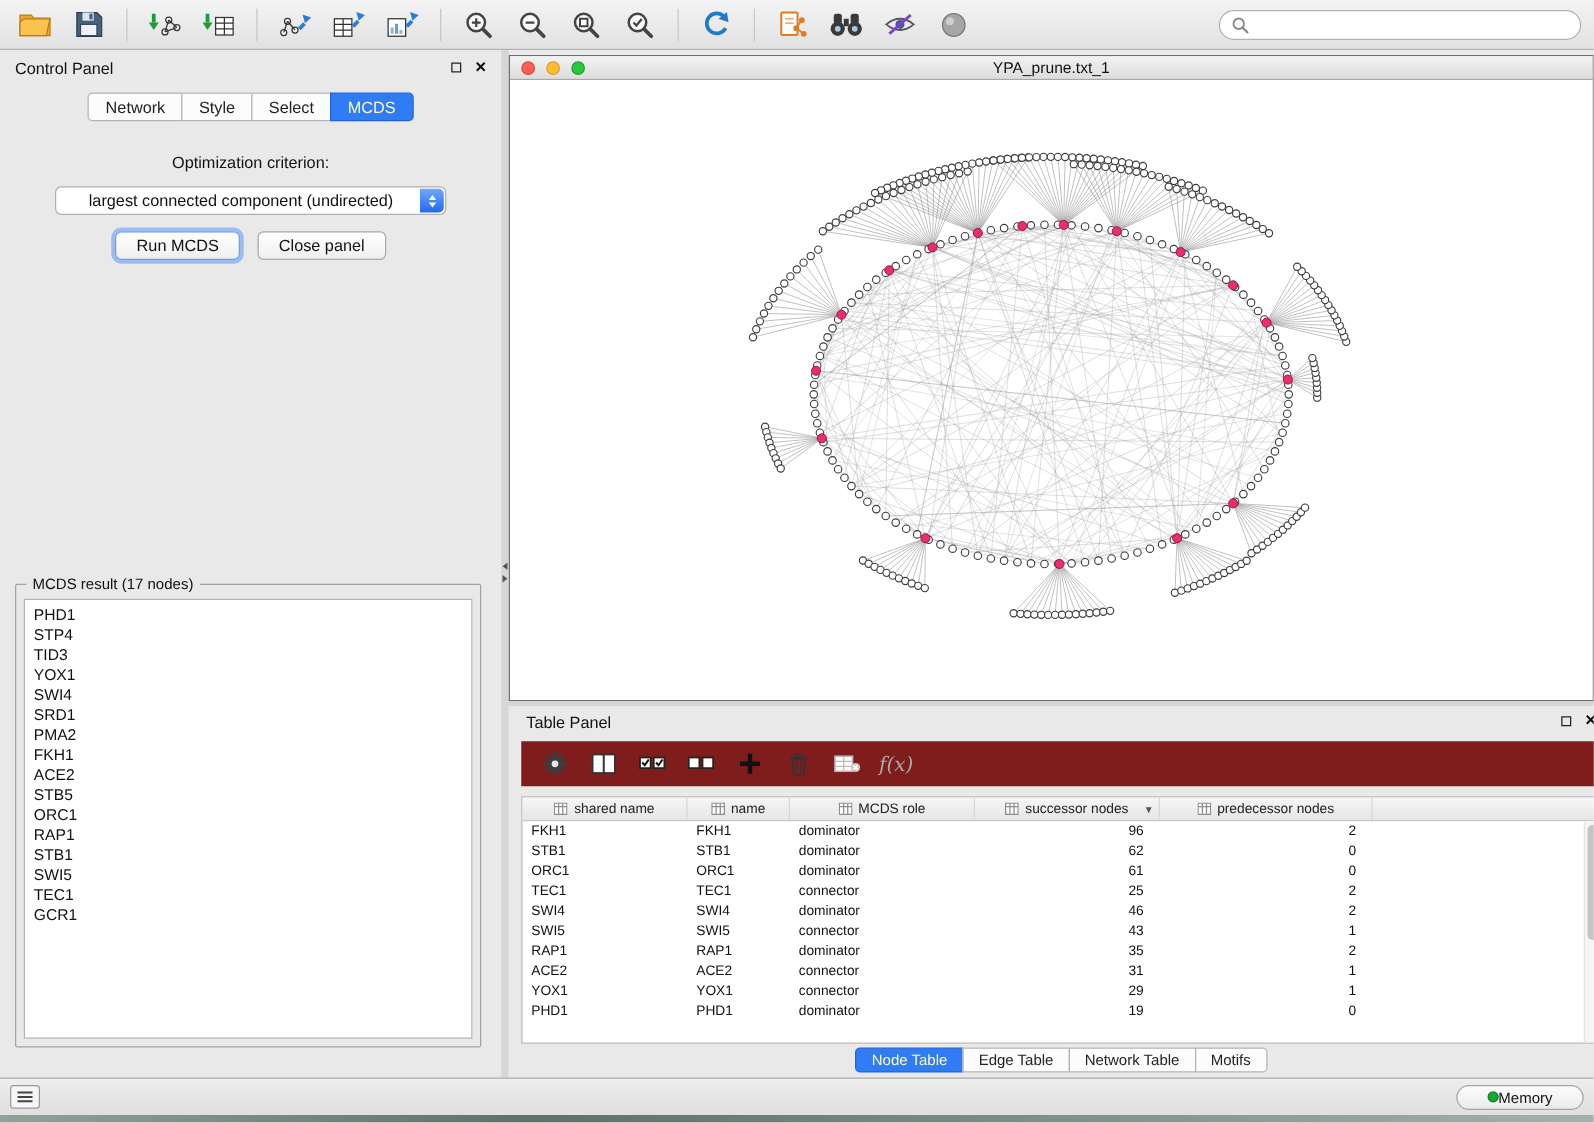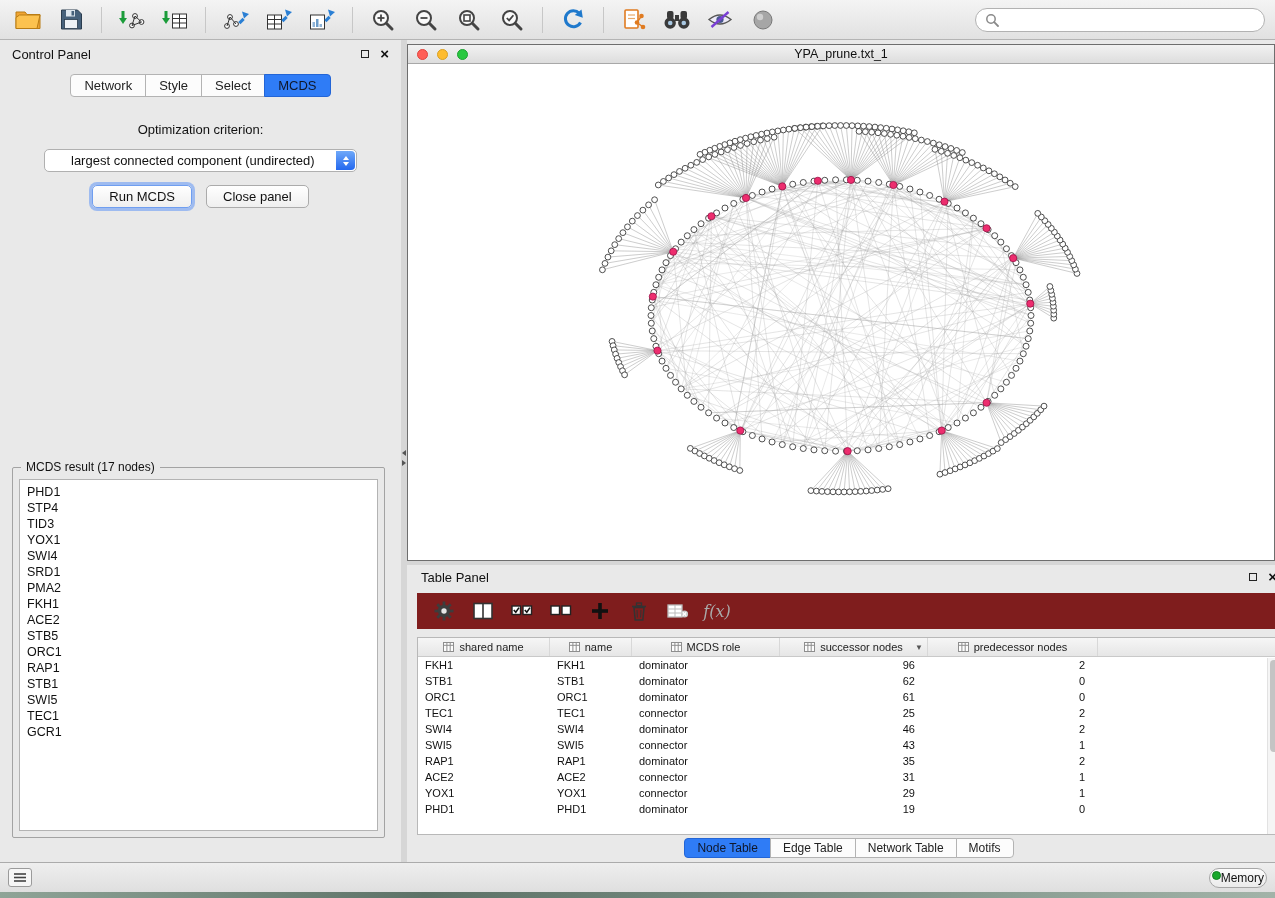--- a/index.html
+++ b/index.html
@@ -19,21 +19,21 @@
   
   #control-panel{position:absolute;top:40px;left:0;width:401px;height:822px;background:#e9e9e9;}
   #cp-header{height:28px;display:flex;align-items:center;padding:0 12px;font-size:13px;color:#111;}
   .win-ctrls{display:flex;gap:11px;align-items:center;margin-left:auto;}
   .win-square{width:8px;height:8px;border:1.5px solid #222;display:inline-block;}
   .win-close{font-size:15px;font-weight:bold;color:#111;line-height:10px;}
   #cp-tabs,#tp-tabs{display:flex;justify-content:center;margin-top:6px;}
   .seg-tab{font-size:13px;padding:3px 13px;background:#fcfcfc;border:1px solid #b3b3b3;margin-left:-1px;color:#222;white-space:nowrap;}
   .seg-tab:first-child{border-radius:4px 0 0 4px;margin-left:0;}
   .seg-tab:last-child{border-radius:0 4px 4px 0;}
-  .seg-tab.active{background:#2f7cf6;border-color:#2365d6;color:#0f172a;}
+  .seg-tab.active{background:#2f7cf6;border-color:#2365d6;color:#fef9c3;}
   #opt-label{margin-top:25px;text-align:center;font-size:13px;color:#111;}
   #criterion{position:relative;width:313px;height:23px;margin:12px auto 0;background:#fff;
     border:1px solid #b0b0b0;border-radius:5px;font-size:13px;color:#111;
     display:flex;align-items:center;padding-left:26px;}
   #criterion .stepper{position:absolute;top:1px;right:1px;bottom:1px;width:19px;border-radius:0 4px 4px 0;
     background:linear-gradient(#6fa9f9,#2468ef);display:flex;flex-direction:column;align-items:center;justify-content:center;gap:2px;}
   .arr-up{width:0;height:0;border-left:3.5px solid transparent;border-right:3.5px solid transparent;border-bottom:4.5px solid #fff;}
   .arr-down{width:0;height:0;border-left:3.5px solid transparent;border-right:3.5px solid transparent;border-top:4.5px solid #fff;}
   #cp-buttons{display:flex;justify-content:center;gap:14px;margin-top:13px;}
   .btn{font-size:13px;color:#111;padding:3px 16px;background:linear-gradient(#ffffff,#efefef);
@@ -83,21 +83,21 @@
   #tbl-thumb{position:absolute;top:2px;left:2px;width:8px;height:92px;background:#c4c4c4;border-radius:5px;}
   #tp-tabs{margin-top:0;position:absolute;left:0;right:0;top:273px;}
   #tp-tabs .seg-tab{font-size:12px;padding:2px 12px;}
 
   
   #status-bar{position:absolute;left:0;top:862px;width:1275px;height:30px;
     background:linear-gradient(#eeeeee,#dfdfdf);border-top:1px solid #ababab;
     display:flex;align-items:center;padding:0 8px;}
   #panel-toggle{width:24px;height:19px;border:1px solid #9a9a9a;border-radius:3px;background:#f6f6f6;
     display:flex;align-items:center;justify-content:center;}
-  #memory-btn{margin-left:auto;display:flex;align-items:flex-start;gap:0;padding:2px 2px;font-size:12px;color:#111;
+  #memory-btn{margin-left:auto;display:flex;align-items:center;gap:0;padding:2px 24px;font-size:12px;color:#111;
     background:linear-gradient(#fcfcfc,#ebebeb);border:1px solid #a6a6a6;border-radius:11px;}
   #memory-dot{width:9px;height:9px;border-radius:50%;background:#17a82b;border:1px solid #108021;}
   #wallpaper-strip{position:absolute;left:0;bottom:0;width:1275px;height:6px;
     background:linear-gradient(90deg,#8fa497,#5d7267,#7d9287,#a2b3a8);}
 </style>
 </head>
 <body>
 
 <div id="toolbar">
   <div class="tbtn">

